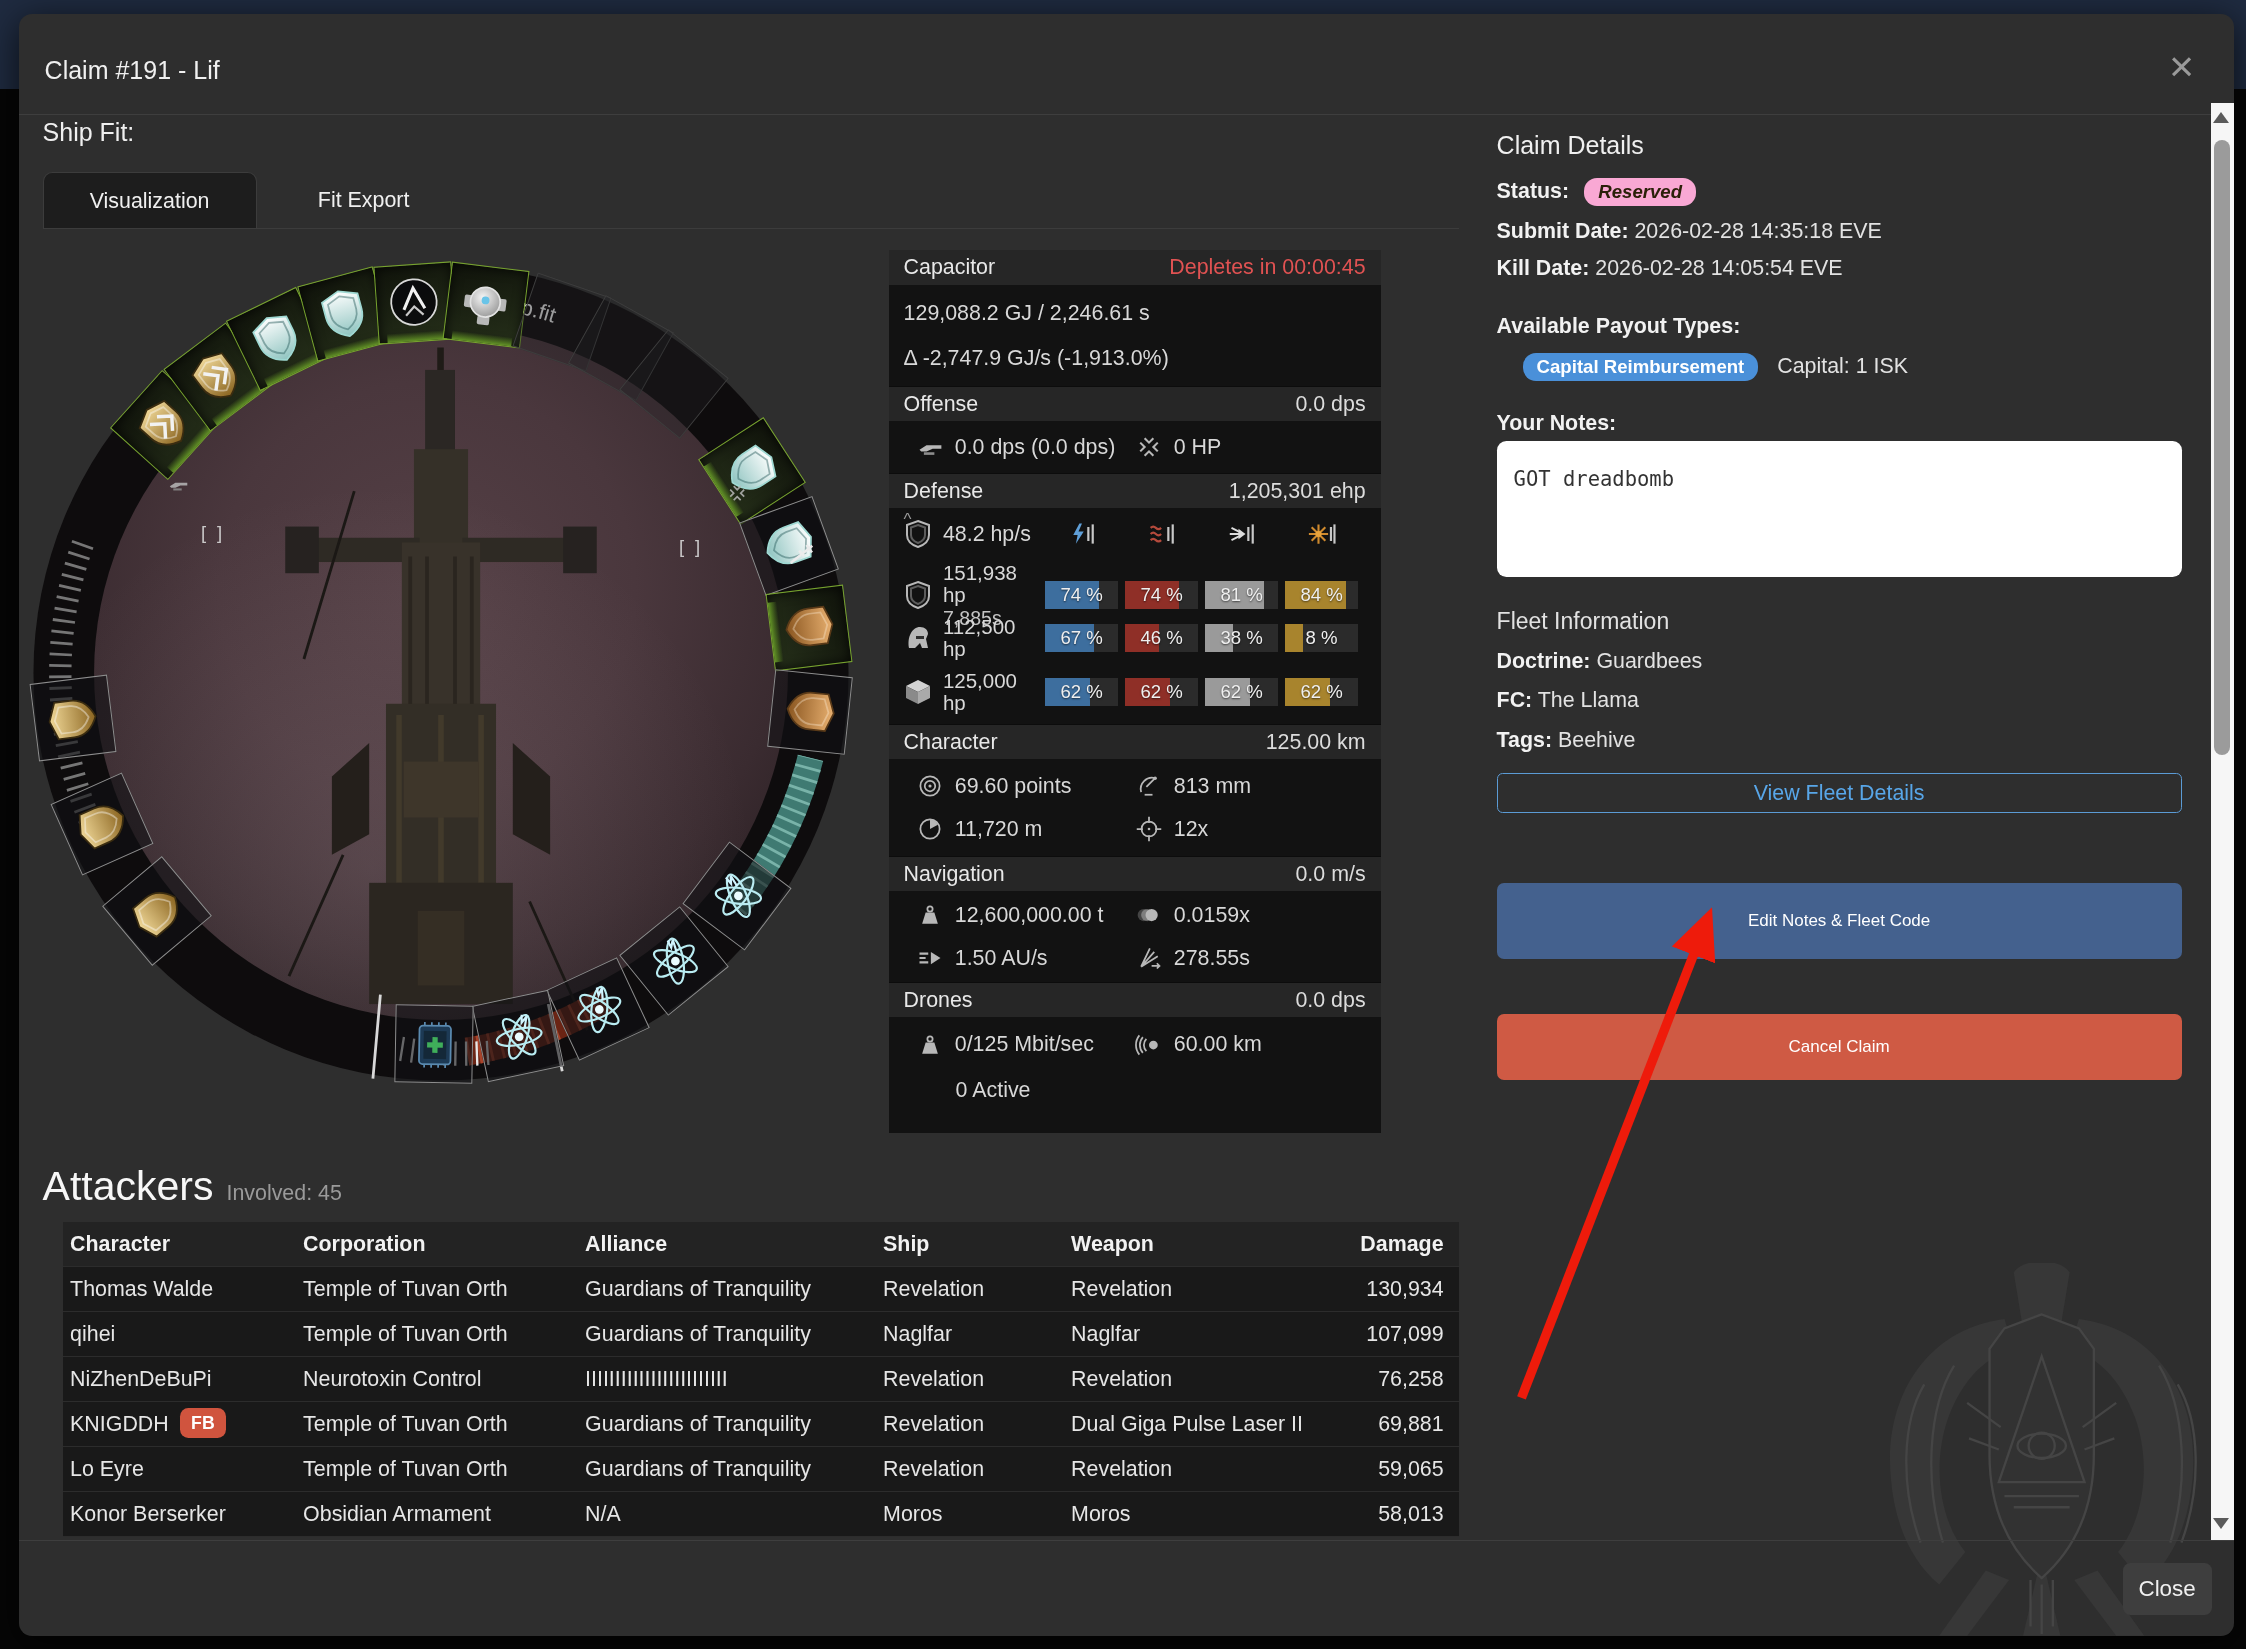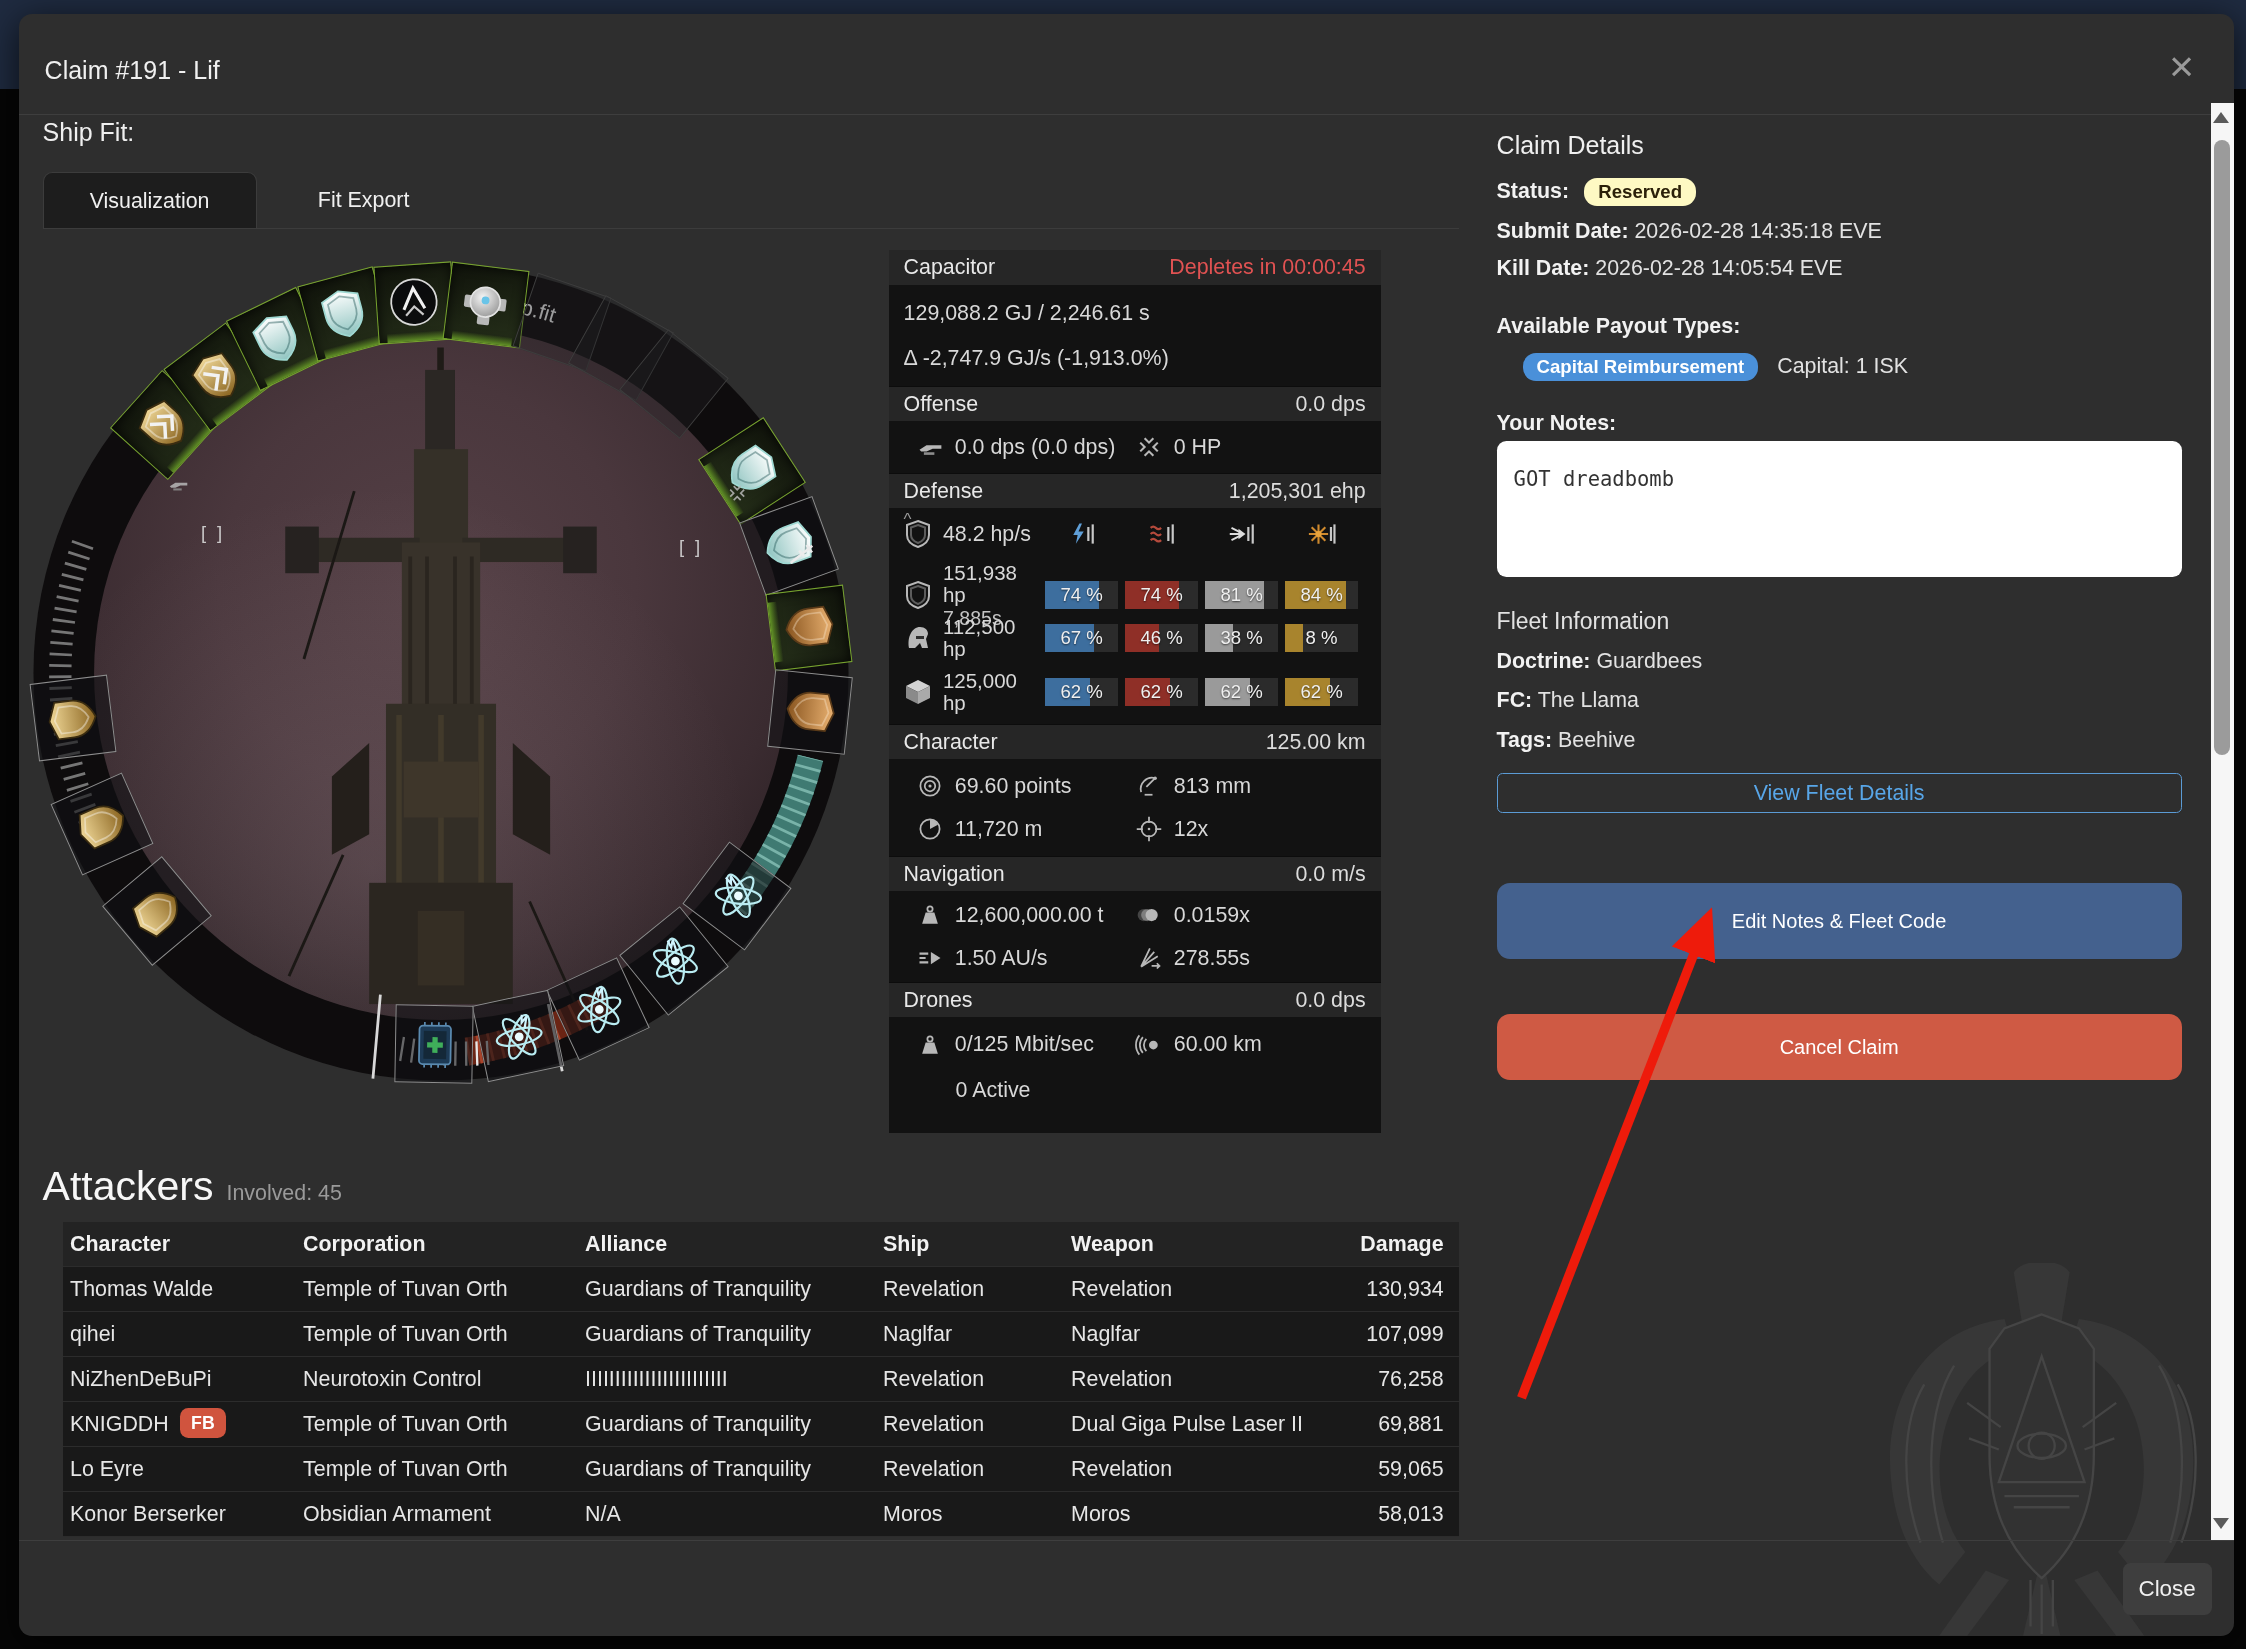--- a/index.html
+++ b/index.html
@@ -82,21 +82,21 @@
   .right-col { position:absolute; left:1478px; top:117px; width:685px; }
   .rp { position:absolute; left:0; width:685px; font-size:21.4px; color:#e2e2e2; }
   .rp b { color:#f2f2f2; }
   .rp-h { font-size:25px; color:#f0f0f0; }
   .pill { display:inline-block; padding:2.8px 14px; border-radius:13px; font-size:18.6px; font-weight:bold; color:#2b2009; margin-left:9.3px; }
   .pill-blue { color:#fff; margin-left:26px; margin-right:13px; }
   .notes { position:absolute; left:0; width:685px; height:136px; background:#fff; border:none; border-radius:9.3px;
            padding:26px 17px; font-family:"DejaVu Sans Mono","Liberation Mono",monospace; font-size:20.5px; color:#333; resize:none; }
   .btn { position:absolute; left:0; width:685px; text-align:center; cursor:pointer; font-family:inherit; }
   .btn-outline { height:40px; background:transparent; border:0.9px solid #5b9bd5; border-radius:5.6px; color:#58a6e8; font-size:21.4px; }
-  .btn-solid { border:none; border-radius:13px; color:#fff; font-size:20px; }
+  .btn-solid { border:none; border-radius:7px; color:#fff; font-size:17px; }
 
   
   .footer-divider { position:absolute; left:0; top:1526px; width:100%; height:0.9px; background:#3e3e3e; z-index:4; }
   .close-btn { position:absolute; left:2104px; top:1549px; width:89px; height:52px; background:#3e3e3e; border:none;
                border-radius:7.5px; color:#f0f0f0; font-size:22.4px; font-family:inherit; cursor:pointer; z-index:6; }
 
   
   .sb-track { position:absolute; right:0; top:89px; width:23px; height:1437px; background:#f6f6f6; z-index:7; }
   .sb-thumb { position:absolute; left:3.7px; top:37px; width:16px; height:615px; background:#9b9b9b; border-radius:8.4px; }
   .sb-up { position:absolute; left:2.8px; top:9.3px; width:0; height:0; border-left:8.4px solid transparent;
@@ -764,21 +764,21 @@
         <div>Moros</div>
         <div>Moros</div>
         <div class="dmg">58,013</div>
       </div>
     </div>
 
   <div class="right-col">
     <div class="rp rp-h" style="top:0">Claim Details</div>
     <div class="rp" style="top:47px">
       <b>Status:</b>
-      <span class="pill" id="status-pill" style="background: #fef9c3;">Reserved</span>
+      <span class="pill" id="status-pill" style="background: #f9a8d4; font-style: italic;">Reserved</span>
     </div>
     <div class="rp" style="top:88px">
       <b>Submit Date:</b>
       <span>2026-02-28 14:35:18 EVE</span>
     </div>
     <div class="rp" style="top:125px">
       <b>Kill Date:</b>
       <span>2026-02-28 14:05:54 EVE</span>
     </div>
     <div class="rp" style="top:183px">

